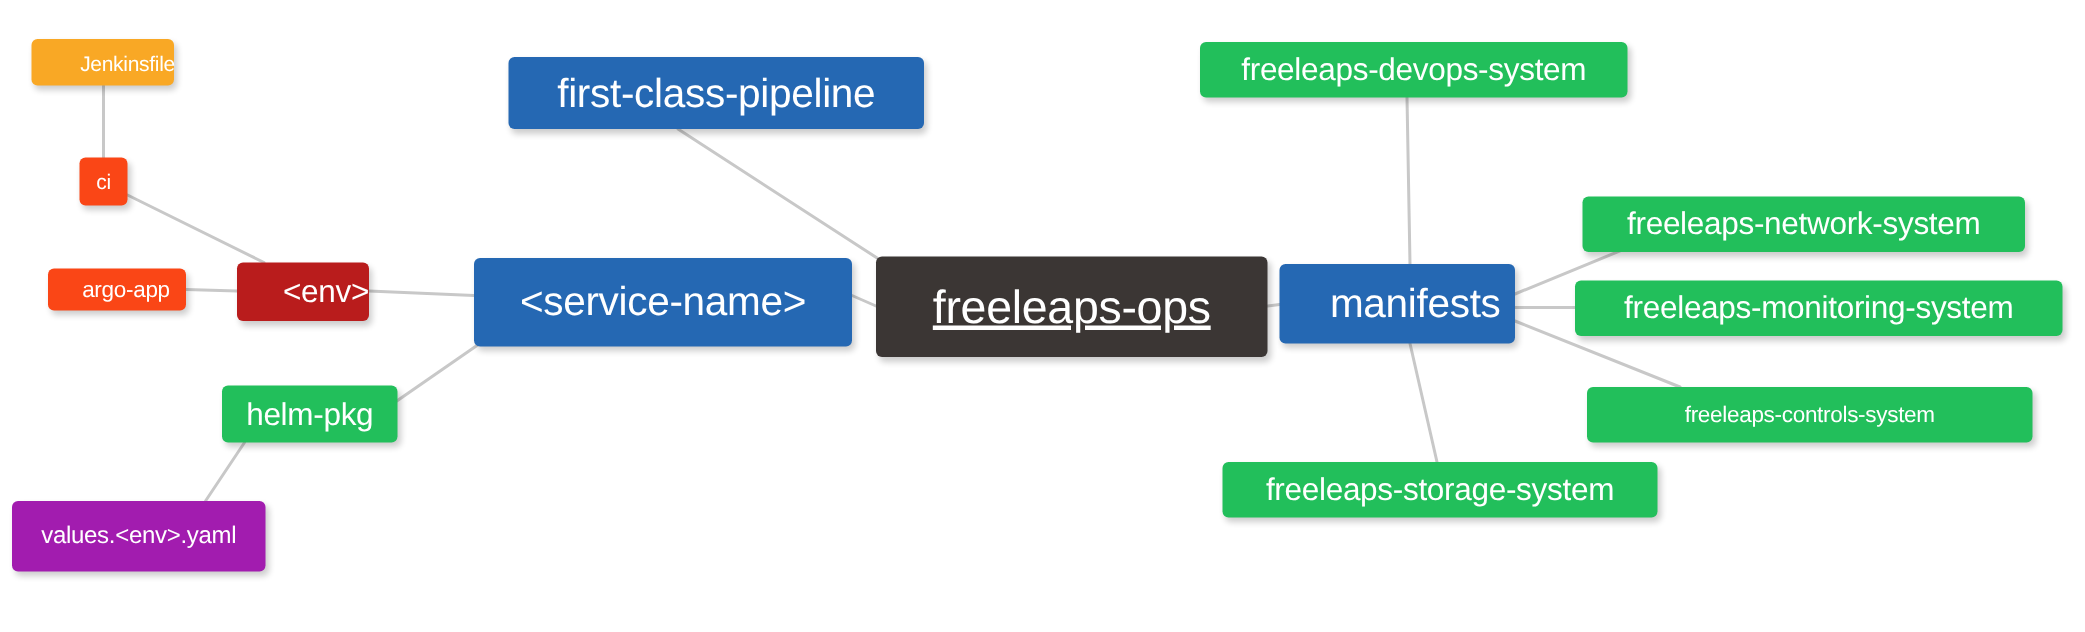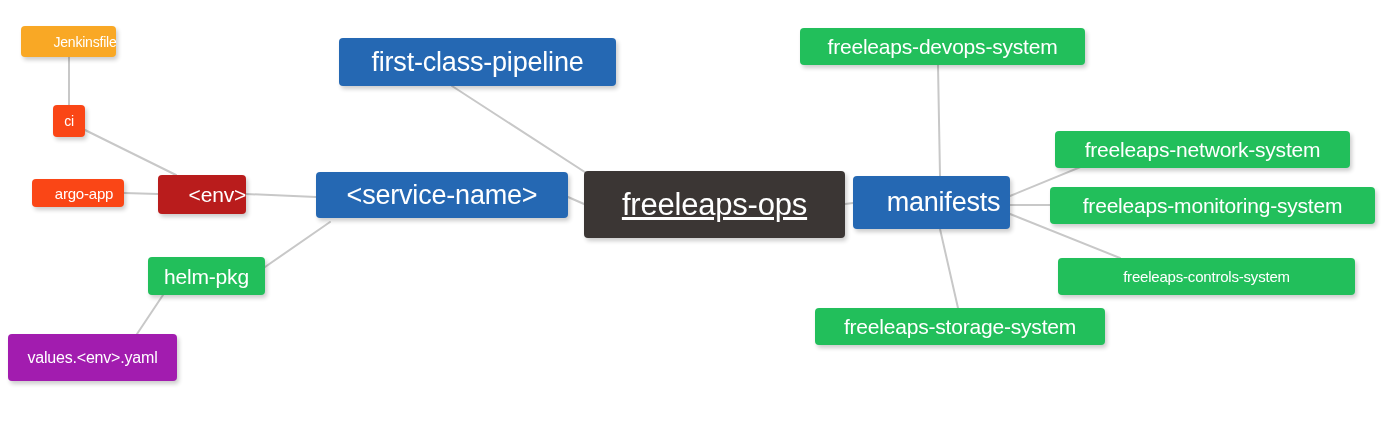--- a/index.html
+++ b/index.html
@@ -57,21 +57,21 @@
       <path d="M 940 176 L 938 65" stroke="#c8c8c8" stroke-width="2" fill="none" stroke-linecap="round"></path>
       <path d="M 1010 196 L 1122 150" stroke="#c8c8c8" stroke-width="2" fill="none" stroke-linecap="round"></path>
       <path d="M 1010 205 L 1050 205" stroke="#c8c8c8" stroke-width="2" fill="none" stroke-linecap="round"></path>
       <path d="M 1010 214 L 1120 258" stroke="#c8c8c8" stroke-width="2" fill="none" stroke-linecap="round"></path>
       <path d="M 940 229 L 958 308" stroke="#c8c8c8" stroke-width="2" fill="none" stroke-linecap="round"></path>
     </svg>
   <div id="nodes">
       <div class="node" style="left: 584px; top: 171px; width: 261px; height: 67px; background: rgb(59, 54, 52); color: rgb(255, 255, 255); font-size: 31px; text-decoration: underline;">
         <span>freeleaps-ops</span>
       </div>
-      <div class="node" style="left: 316px; top: 172px; width: 252px; height: 46px; background: rgb(37, 104, 179); color: rgb(255, 255, 255); font-size: 27px;">
+      <div class="node" style="left: 316px; top: 172px; width: 252px; height: 59px; background: rgb(37, 104, 179); color: rgb(255, 255, 255); font-size: 27px;">
         <span>&lt;service-name&gt;</span>
       </div>
       <div class="node" style="left: 315px; top: 38px; width: 277px; height: 48px; background: rgb(37, 104, 179); color: rgb(255, 255, 255); font-size: 27px; margin-left: 24px;">
         <span>first-class-pipeline</span>
       </div>
       <div class="node" style="left: 853px; top: 176px; width: 157px; height: 53px; background: rgb(37, 104, 179); color: rgb(255, 255, 255); font-size: 27px; padding-left: 24px;">
         <span>manifests</span>
       </div>
       <div class="node" style="left: 158px; top: 175px; width: 88px; height: 39px; background: #b91c1c; color: rgb(255, 255, 255); font-size: 21px; justify-content: flex-end;">
         <span>&lt;env&gt;</span>

